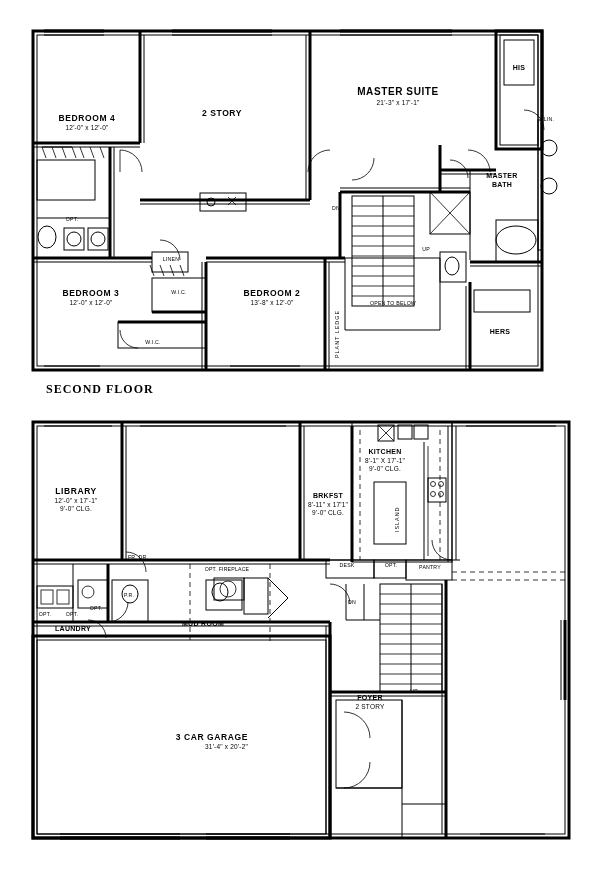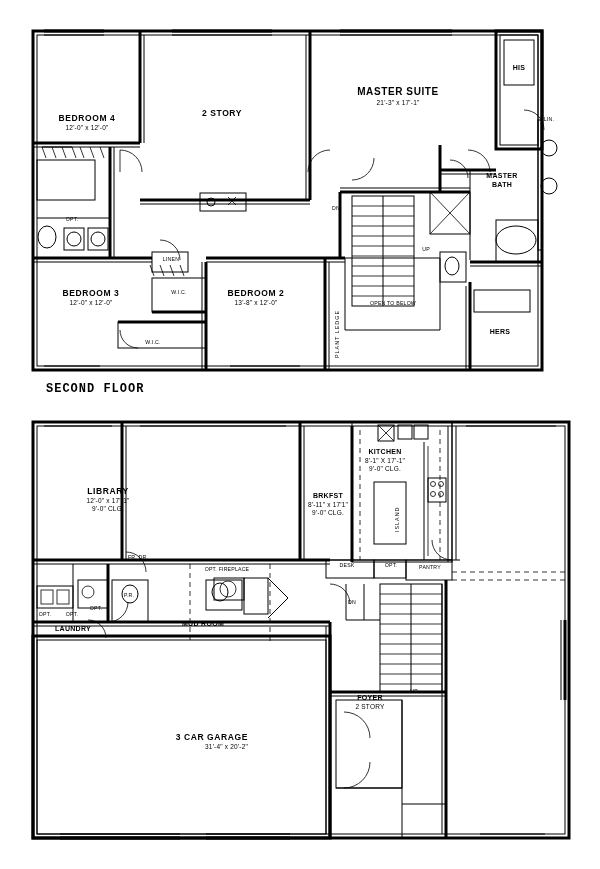--- a/index.html
+++ b/index.html
@@ -17,21 +17,21 @@
   #plan {
     position: relative;
     width: 600px;
     height: 869px;
   }
   .floor-label {
     position: absolute;
     font-weight: bold;
     letter-spacing: 1px;
     font-size: 12px;
-    font-family: Liberation Mono, monospace;
+    font-family: Liberation Serif, serif;
   }
   .room {
     position: absolute;
     text-align: center;
     line-height: 1.25;
     font-family: "Liberation Sans", sans-serif;
   }
   .room .rname {
     font-weight: bold;
     font-size: 8.5px;
@@ -345,40 +345,40 @@
   <div class="room small" style="left:474px; top:172px; width:56px;">
     <div class="rname">MASTER</div>
     <div class="rname">BATH</div>
   </div>
 
   <div class="room" style="left:32px; top:288px; width:118px;">
     <div class="rname">BEDROOM 3</div>
     <div class="rdim">12'-0" x 12'-0"</div>
   </div>
 
-  <div class="room" style="left:192px; top:288px; width:128px;">
+  <div class="room" style="left:208px; top:288px; width:128px;">
     <div class="rname">BEDROOM 2</div>
     <div class="rdim">13'-8" x 12'-0"</div>
   </div>
 
   <div class="room small" style="left:470px; top:328px; width:60px;">
     <div class="rname">HERS</div>
   </div>
 
   <div class="tiny" style="left:152px; top:256px; width:38px;">LINEN</div>
   <div class="tiny" style="left:536px; top:116px; width:26px;">LIN.</div>
   <div class="tiny" style="left:156px; top:289px; width:46px;">W.I.C.</div>
   <div class="tiny" style="left:130px; top:339px; width:46px;">W.I.C.</div>
   <div class="tiny" style="left:58px; top:216px; width:28px;">OPT.</div>
   <div class="tiny" style="left:326px; top:205px; width:20px;">DN</div>
   <div class="tiny" style="left:416px; top:246px; width:20px;">UP</div>
   <div class="tiny" style="left:348px; top:300px; width:90px;">OPEN TO BELOW</div>
   <div class="vtext" style="left:334px; top:358px;">PLANT LEDGE</div>
 
-  <div class="room" style="left:32px; top:486px; width:88px;padding-left:32px;">
+  <div class="room" style="left:32px; top:486px; width:88px;">
     <div class="rname">LIBRARY</div>
     <div class="rdim">12'-0" x 17'-1"</div>
     <div class="rclg">9'-0" CLG.</div>
   </div>
 
 
   <div class="room small" style="left:300px; top:492px; width:56px;">
     <div class="rname">BRKFST</div>
     <div class="rdim">8'-11" x 17'1"</div>
     <div class="rclg">9'-0" CLG.</div>

